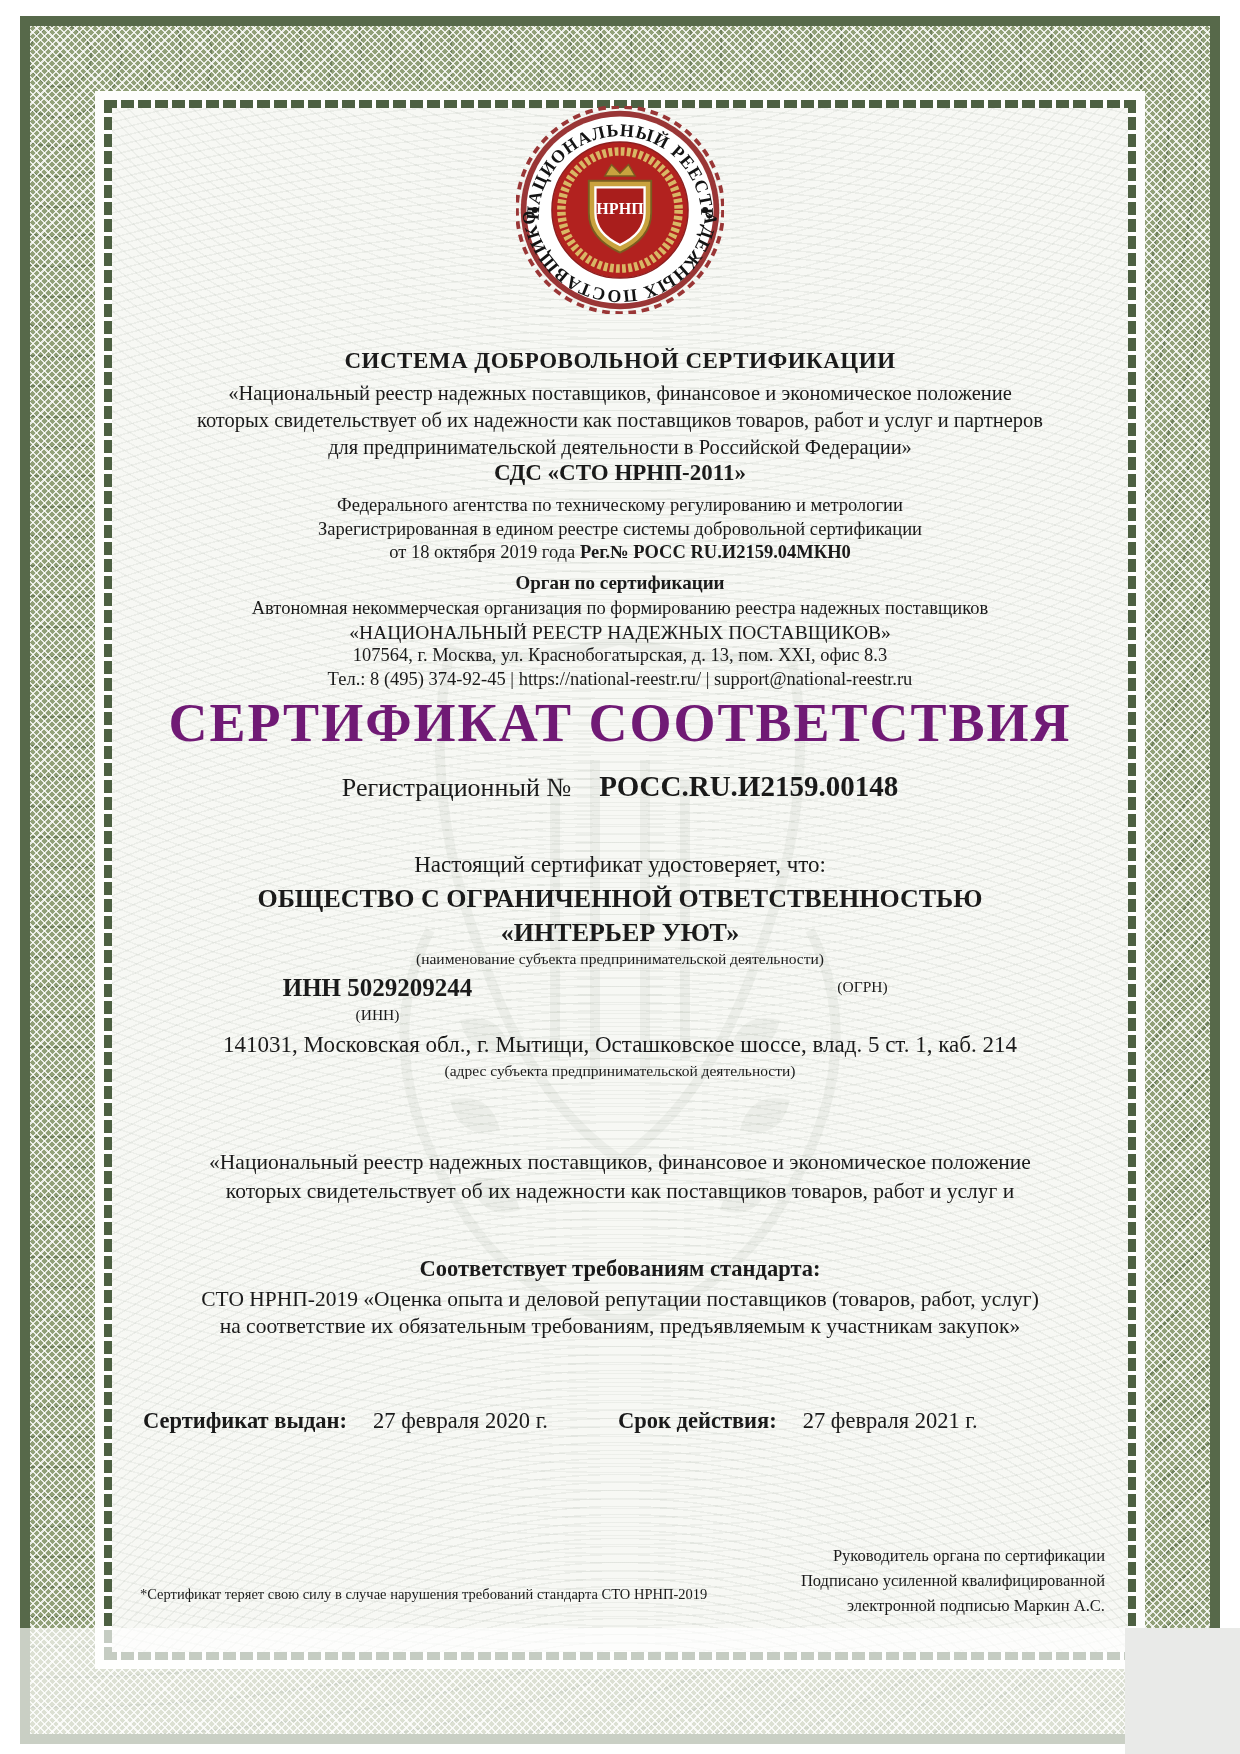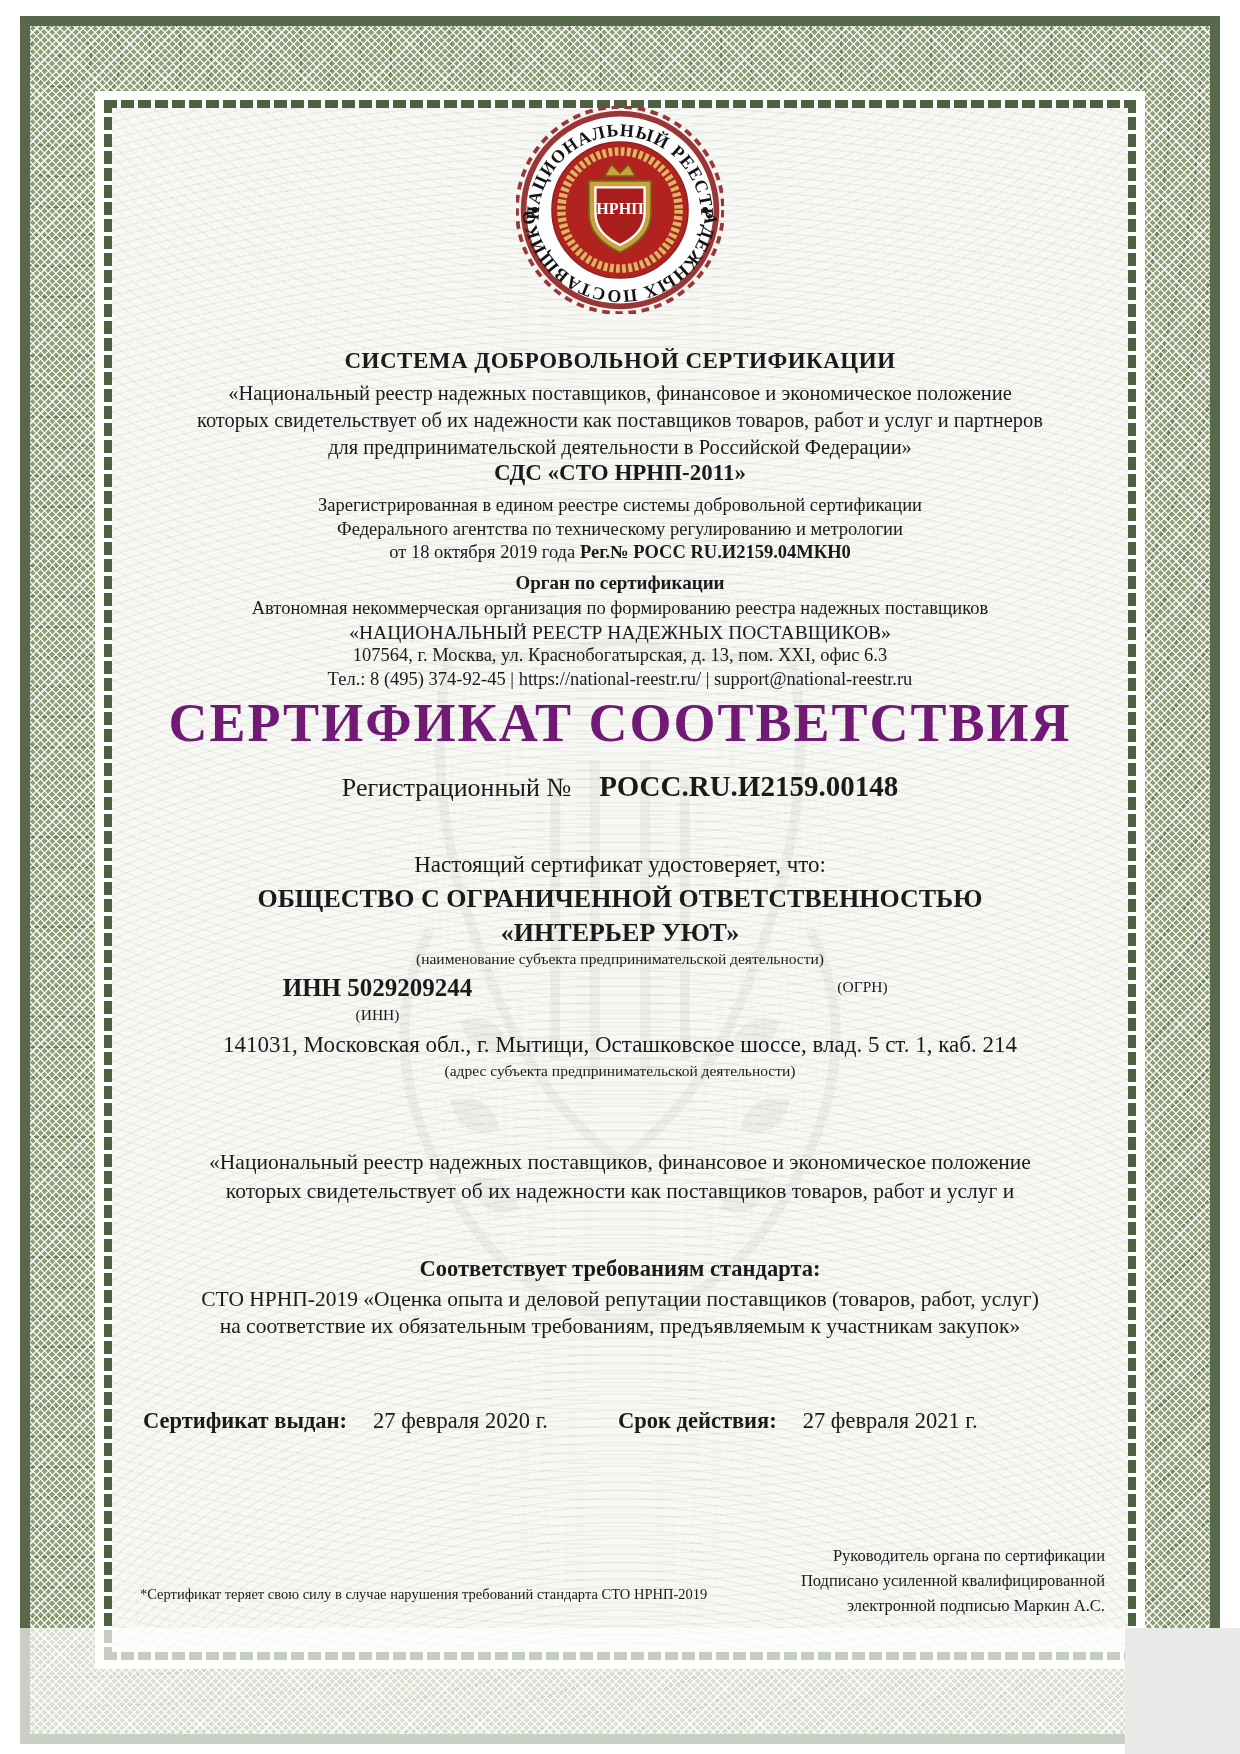--- a/index.html
+++ b/index.html
@@ -132,29 +132,29 @@
     </div>
 
     <div class="blk sys-title">СИСТЕМА ДОБРОВОЛЬНОЙ СЕРТИФИКАЦИИ</div>
     <div class="blk sys-desc">
       <div>«Национальный реестр надежных поставщиков, финансовое и экономическое положение</div>
       <div>которых свидетельствует об их надежности как поставщиков товаров, работ и услуг и партнеров</div>
       <div>для предпринимательской деятельности в Российской Федерации»</div>
     </div>
     <div class="blk sds">СДС «СТО НРНП-2011»</div>
     <div class="blk reg-lines">
+      <div>Федерального агентства по техническому регулированию и метрологии</div>
       <div>Зарегистрированная в едином реестре системы добровольной сертификации</div>
-      <div>Федерального агентства по техническому регулированию и метрологии</div>
       <div><span>от 18 октября 2019 года </span><span class="b">Рег.№ РОСС RU.И2159.04МКН0</span></div>
     </div>
     <div class="blk organ-label">Орган по сертификации</div>
     <div class="blk organ-lines">
       <div>Автономная некоммерческая организация по формированию реестра надежных поставщиков</div>
       <div class="org-name">«НАЦИОНАЛЬНЫЙ РЕЕСТР НАДЕЖНЫХ ПОСТАВЩИКОВ»</div>
-      <div>107564, г. Москва, ул. Краснобогатырская, д. 13, пом. XXI, офис 6.3</div>
+      <div>107564, г. Москва, ул. Краснобогатырская, д. 13, пом. XXI, офис 8.3</div>
       <div>Тел.: 8 (495) 374-92-45 | https://national-reestr.ru/ | support@national-reestr.ru</div>
     </div>
 
     <div class="blk main-title">СЕРТИФИКАТ СООТВЕТСТВИЯ</div>
     <div class="blk reg-row">
       <span>Регистрационный №</span><span class="reg-value">РОСС.RU.И2159.00148</span>
     </div>
 
     <div class="blk certifies">Настоящий сертификат удостоверяет, что:</div>
     <div class="blk company1">ОБЩЕСТВО С ОГРАНИЧЕННОЙ ОТВЕТСТВЕННОСТЬЮ</div>

